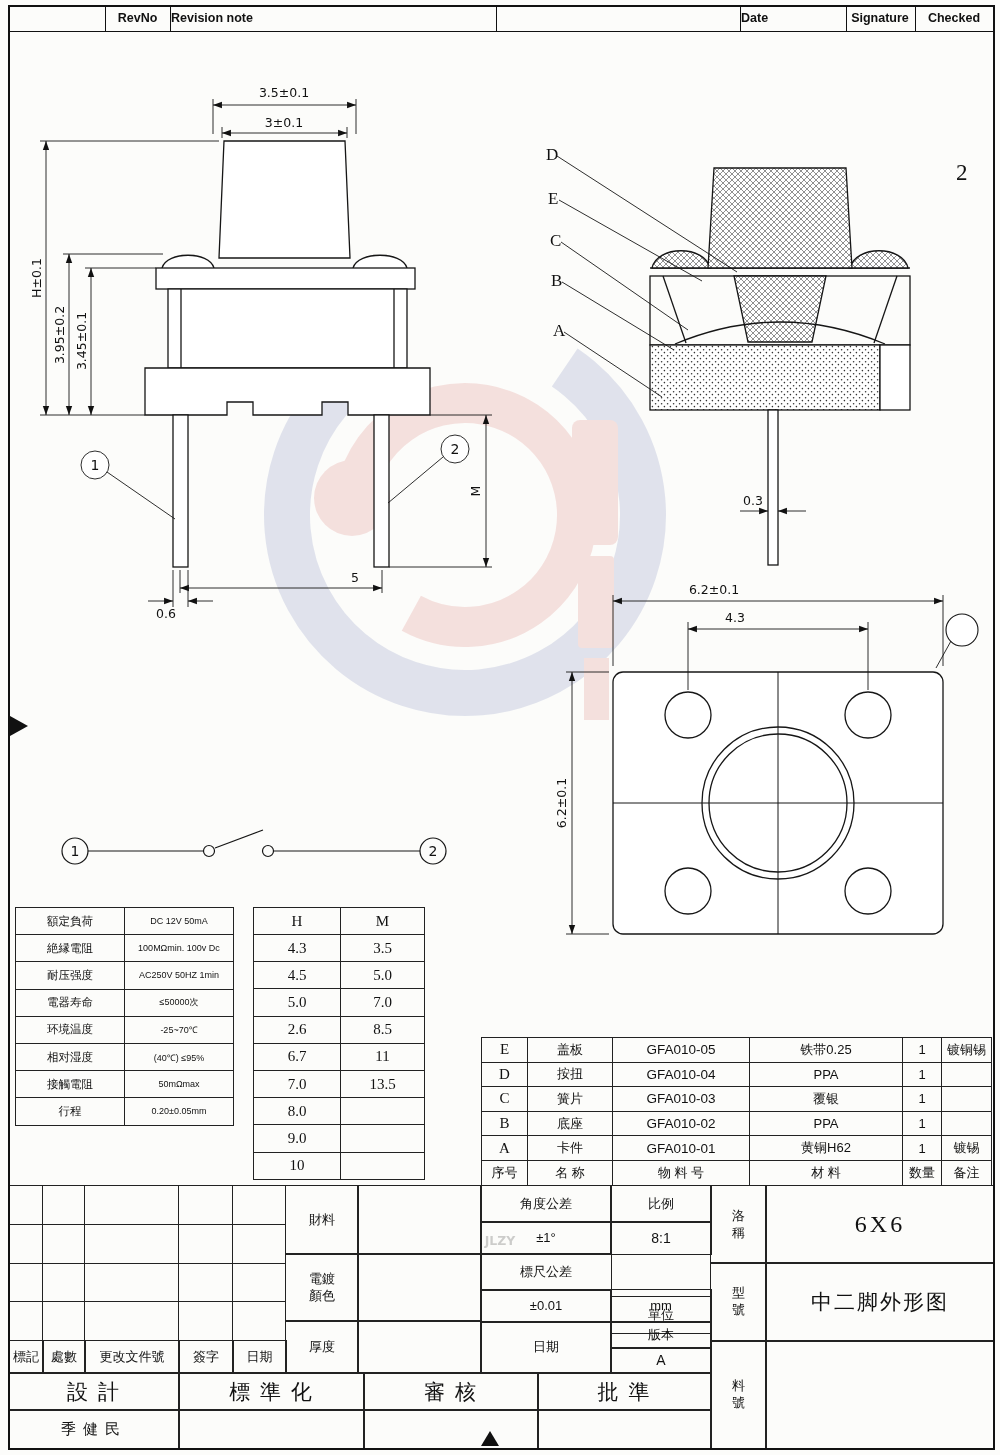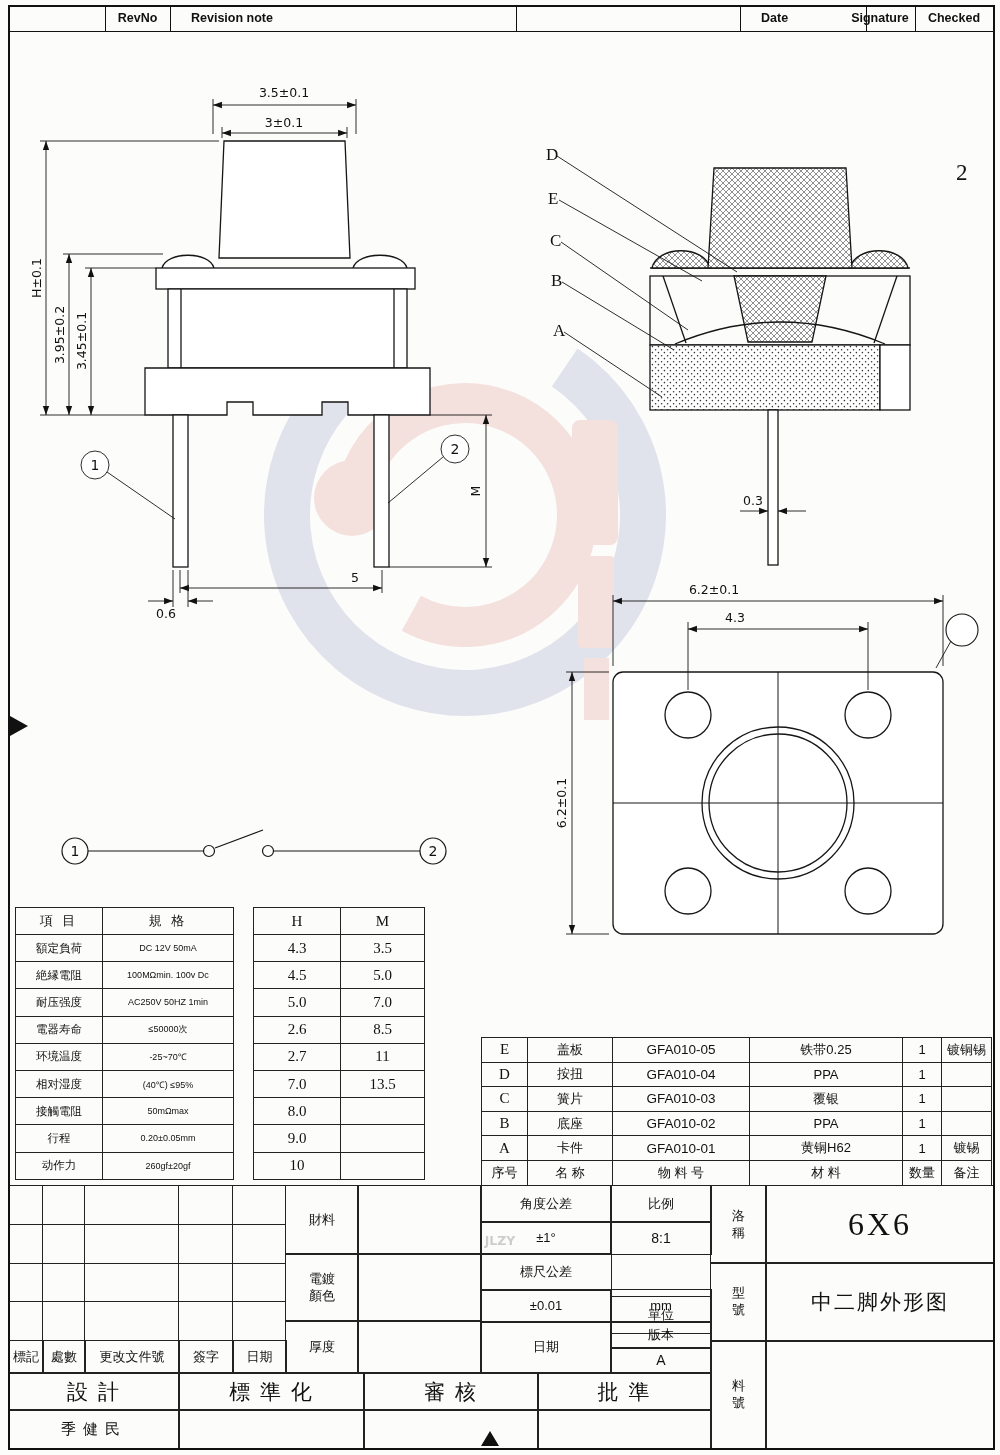--- a/index.html
+++ b/index.html
@@ -10,39 +10,39 @@
   #art text{font-family:"DejaVu Sans",sans-serif;fill:#111;stroke:none;font-size:12.5px}
   #art text.slbl{font-family:"Liberation Serif",serif;font-size:17px}
   #art text.pgnum{font-family:"Liberation Serif",serif;font-size:23px}
   #art text.bal{font-size:14px}
   .abs{position:absolute}
   #frame{position:absolute;left:8px;top:5px;width:983px;height:1441px;border:2px solid #111;pointer-events:none}
   
   #tophdr{left:8px;top:5px;width:985px;height:26px}
   .hcell{position:absolute;top:0;height:100%;border-right:1.4px solid #111;border-bottom:1.4px solid #111;
          display:flex;align-items:center;justify-content:center;font-weight:bold;font-size:12.5px;white-space:nowrap}
-  .hcell.lft{justify-content:flex-start;padding-left:21px}
+  .hcell.lft{justify-content:flex-start;padding-left:1px}
   
   table.dt{border-collapse:collapse;position:absolute;table-layout:fixed;background:transparent}
   table.dt td,table.dt th{border:1.4px solid #222;padding:0;text-align:center;vertical-align:middle;
         font-weight:normal;overflow:hidden;white-space:nowrap}
   #spec th{font-size:13px;letter-spacing:3px;height:26px}
   #spec td{height:26.2px}
   #spec td.sl{font-size:11.5px}
   #spec td.sv{font-size:9px}
   #hm th{font-family:"Liberation Serif",serif;font-size:15px;height:26px}
   #hm td{font-family:"Liberation Serif",serif;font-size:15px;height:26.2px}
   #bom td{height:23.6px;font-size:13px}
   #bom td.ltr{font-family:"Liberation Serif",serif;font-size:15px}
   #bom td.code{font-size:13.5px}
   
   .tb{position:absolute;border:1.4px solid #222;display:flex;align-items:center;justify-content:center;
       font-size:13px;white-space:pre-line;text-align:center;line-height:1.3;background:transparent}
   .tb.sm{font-size:13px}
-  .tb.big{font-family:"Liberation Serif",serif;font-size:32px;letter-spacing:3px}
+  .tb.big{font-family:"Liberation Serif",serif;font-size:24px;letter-spacing:3px}
   .tb.mid{font-size:21px;letter-spacing:2px}
   .tb.serif{font-family:Liberation Sans, sans-serif;font-size:14px}
   .tb.name{font-size:15px;letter-spacing:7px}
   #revgrid{position:absolute;left:8px;top:1185px;width:277px;height:155px;display:grid;
       grid-template-columns:34px 42px 94px 54px 53px;grid-template-rows:repeat(4,1fr);
       border-left:1.4px solid #222;border-top:1.4px solid #222}
   .gc{border-right:1.4px solid #222;border-bottom:1.4px solid #222}
 </style>
 </head>
 <body>
@@ -207,24 +207,20 @@
     <div class="hcell" style="left:97px;width:65px">RevNo</div>
     <div class="hcell lft" style="left:162px;width:325px">Revision note</div>
     <div class="hcell" style="left:487px;width:245px"></div>
     <div class="hcell lft" style="left:732px;width:105px">Date</div>
     <div class="hcell" style="left:837px;width:70px">Signature</div>
     <div class="hcell" style="left:907px;width:78px">Checked</div>
   </div>
 
   <table id="spec" class="dt" style="left:15px;top:907px;width:219px">
     <tbody>
-        <tr>
-      <th style="width:86px">項  目</th>
-      <th>規  格</th>
-    </tr>
     <tr>
           <td class="sl">額定負荷</td>
           <td class="sv">DC 12V 50mA</td>
         </tr>
     <tr>
           <td class="sl">絶縁電阻</td>
           <td class="sv">100MΩmin. 100v Dc</td>
         </tr>
     <tr>
           <td class="sl">耐压强度</td>
@@ -242,24 +238,20 @@
           <td class="sl">相对湿度</td>
           <td class="sv">(40℃) ≤95%</td>
         </tr>
     <tr>
           <td class="sl">接觸電阻</td>
           <td class="sv">50mΩmax</td>
         </tr>
     <tr>
           <td class="sl">行程</td>
           <td class="sv">0.20±0.05mm</td>
-        </tr>
-    <tr>
-          <td class="sl">动作力</td>
-          <td class="sv">260gf±20gf</td>
         </tr>
   </tbody>
     </table>
 
   <table id="hm" class="dt" style="left:253px;top:907px;width:172px">
     <tbody>
         <tr>
       <th style="width:86px">H</th>
       <th>M</th>
     </tr>
@@ -273,21 +265,21 @@
         </tr>
     <tr>
           <td>5.0</td>
           <td>7.0</td>
         </tr>
     <tr>
           <td>2.6</td>
           <td>8.5</td>
         </tr>
     <tr>
-          <td>2.7</td>
+          <td>6.7</td>
           <td>11</td>
         </tr>
     <tr>
           <td>7.0</td>
           <td>13.5</td>
         </tr>
     <tr>
           <td>8.0</td>
           <td></td>
         </tr>

